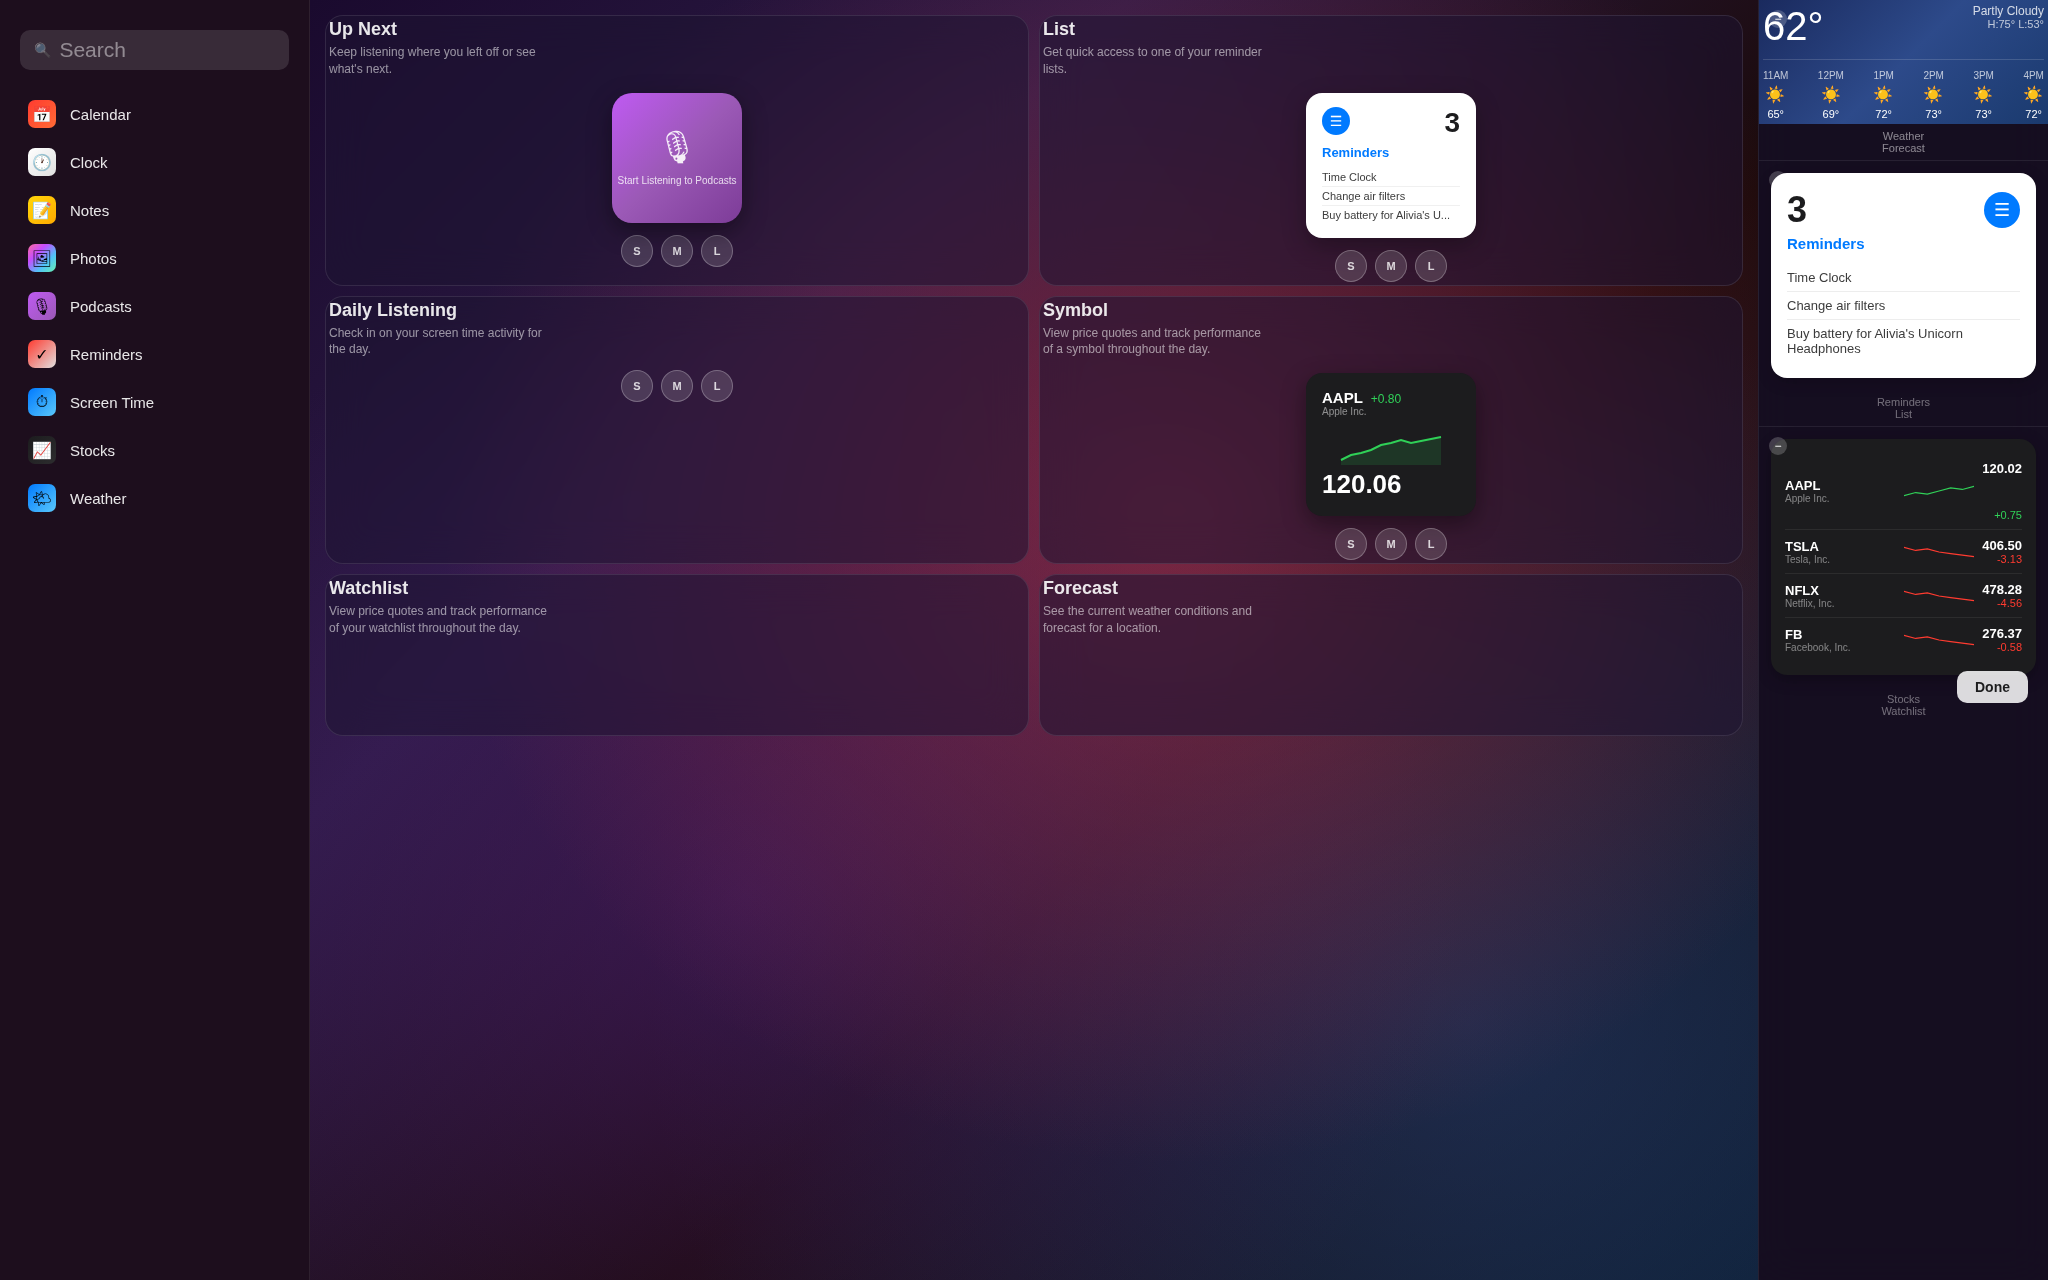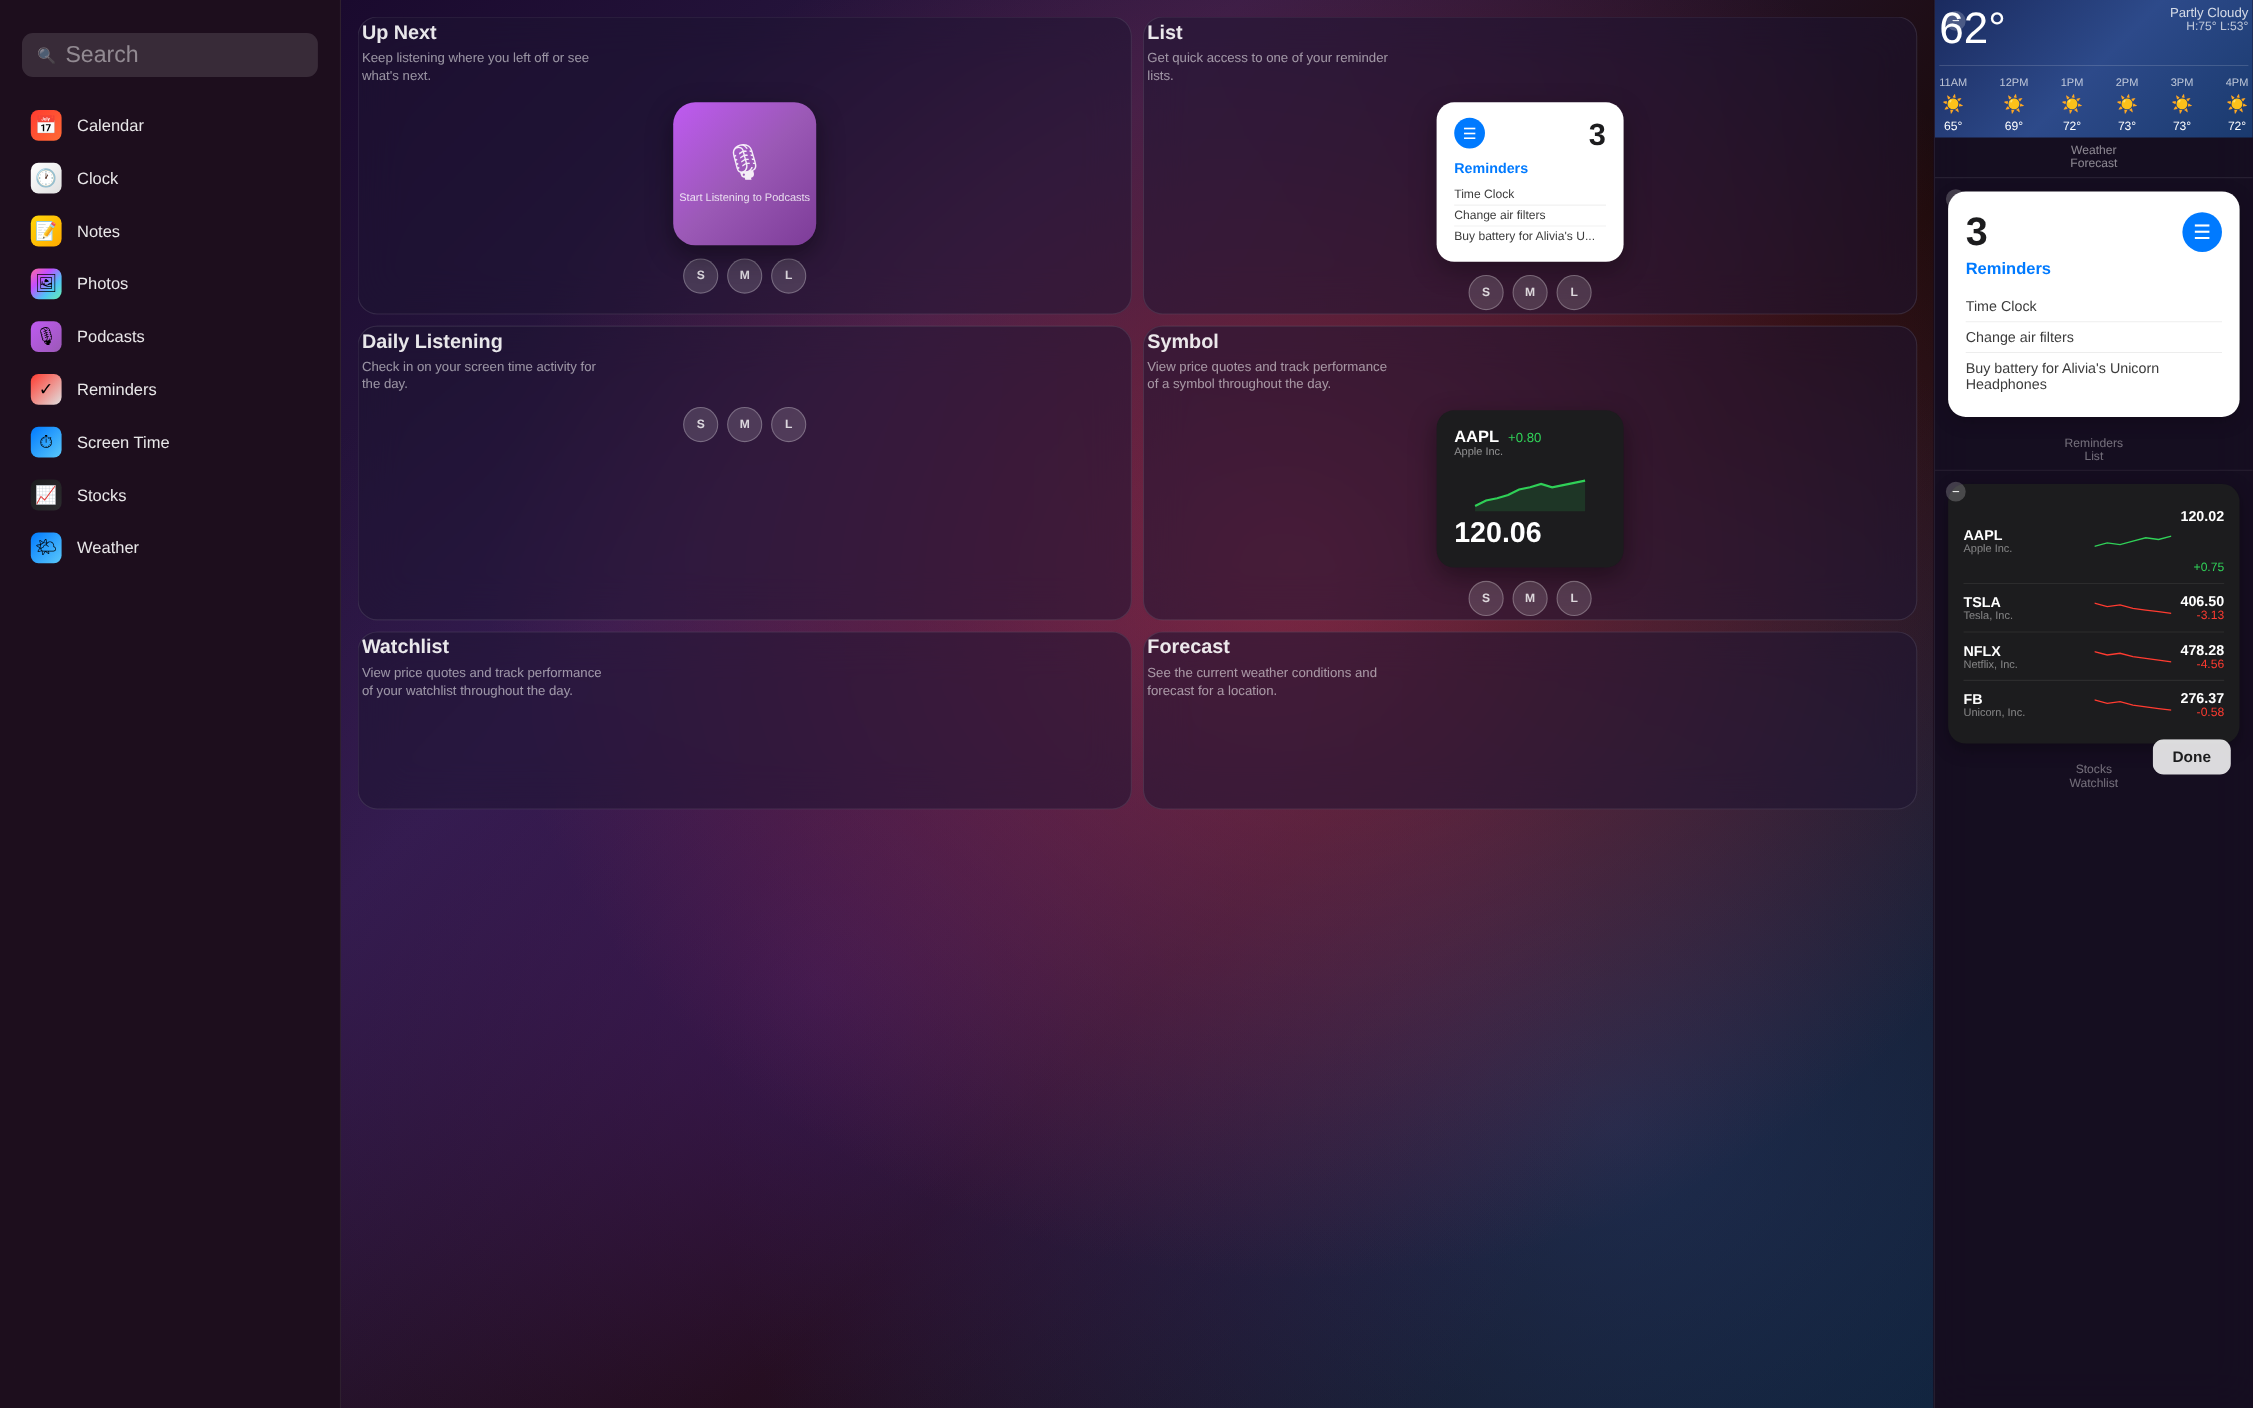--- a/index.html
+++ b/index.html
@@ -836,21 +836,21 @@
         <polyline points="0,6 15,10 30,8 45,12 60,14 75,16 90,18" fill="none" stroke="#ff3b30" stroke-width="1.5"></polyline>
       </svg>
       <div class="stock-price-info">
         <div class="stock-price">478.28</div>
         <div class="stock-change-neg">-4.56</div>
       </div>
     </div>
         <div class="stock-row">
       <div class="stock-info">
         <div class="stock-ticker">FB</div>
-        <div class="stock-company">Unicorn, Inc.</div>
+        <div class="stock-company">Facebook, Inc.</div>
       </div>
       <svg class="stock-chart" viewBox="0 0 90 24">
         <polyline points="0,6 15,10 30,8 45,12 60,14 75,16 90,18" fill="none" stroke="#ff3b30" stroke-width="1.5"></polyline>
       </svg>
       <div class="stock-price-info">
         <div class="stock-price">276.37</div>
         <div class="stock-change-neg">-0.58</div>
       </div>
     </div>
       </div>

